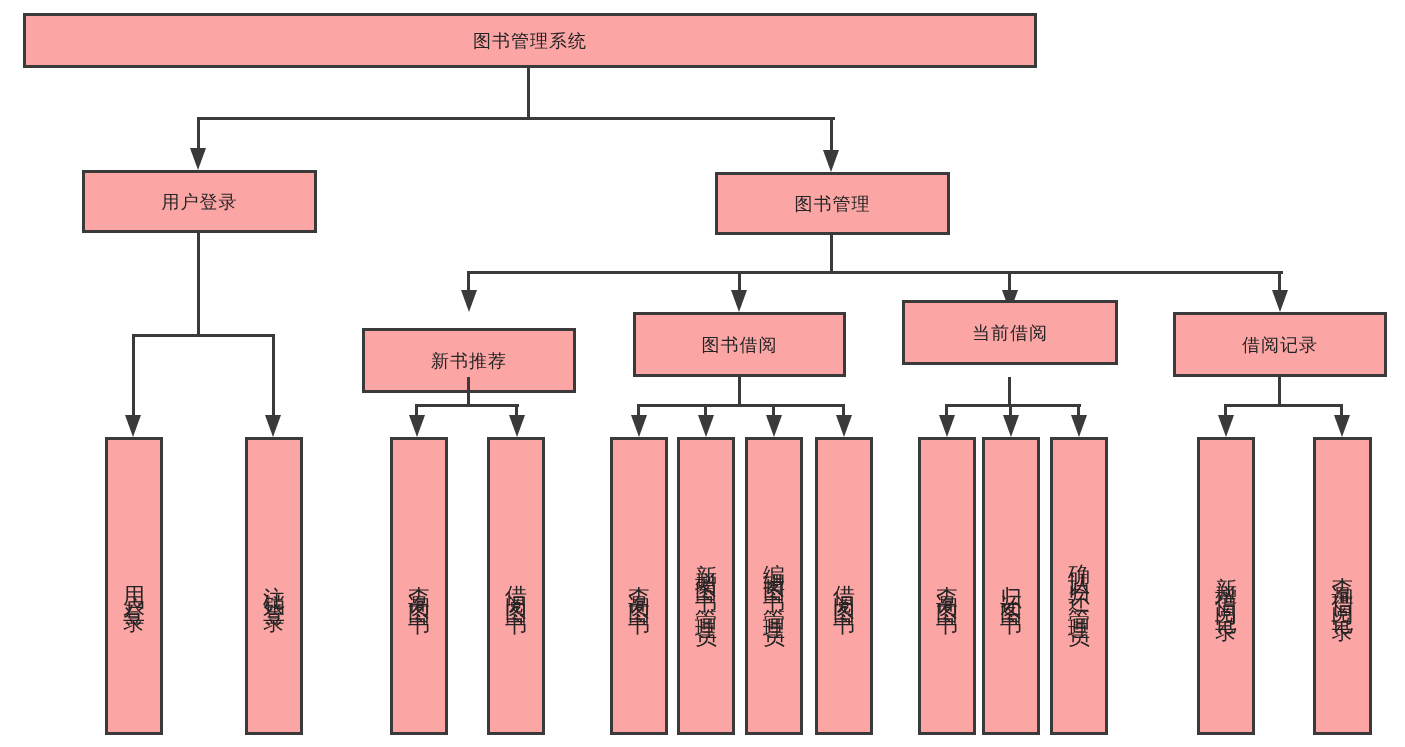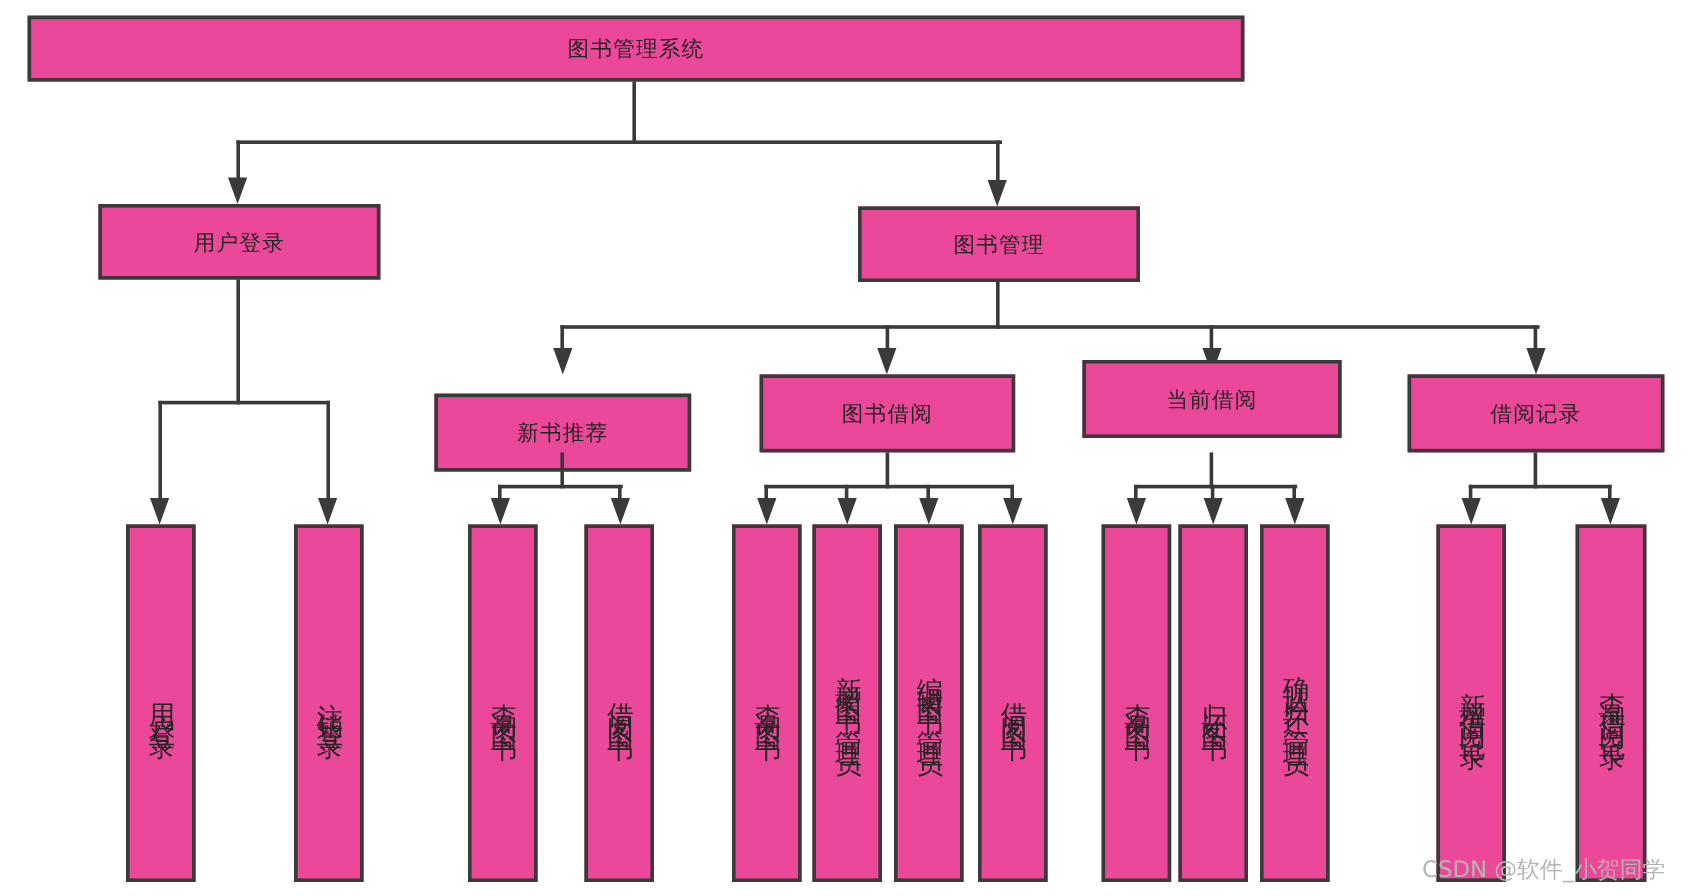--- a/index.html
+++ b/index.html
@@ -6,21 +6,21 @@
   body { font-family: "DejaVu Sans", "Liberation Sans", sans-serif; }
   #stage {
     position: relative;
     width: 1405px;
     height: 747px;
     background: #ffffff;
     overflow: hidden;
   }
   .box {
     position: absolute;
-    background: #ec4899;
+    background: #fca5a5;
     border: 3px solid #3a3a3a;
     box-sizing: border-box;
     display: flex;
     align-items: center;
     justify-content: center;
     color: #242424;
   }
   .h-text {
     font-size: 18px;
     letter-spacing: 1px;
@@ -178,15 +178,14 @@
   <div class="box" style="left:1050px;top:437px;width:58px;height:298px;">
     <span class="v-text">确认归还（管理员）</span>
   </div>
   <div class="box" style="left:1197px;top:437px;width:58px;height:298px;">
     <span class="v-text">新增借阅记录</span>
   </div>
   <div class="box" style="left:1313px;top:437px;width:59px;height:298px;">
     <span class="v-text">查询借阅记录</span>
   </div>
 
-  <div class="watermark">CSDN @软件_小贺同学</div>
 
 </div>
 
 </body></html>

